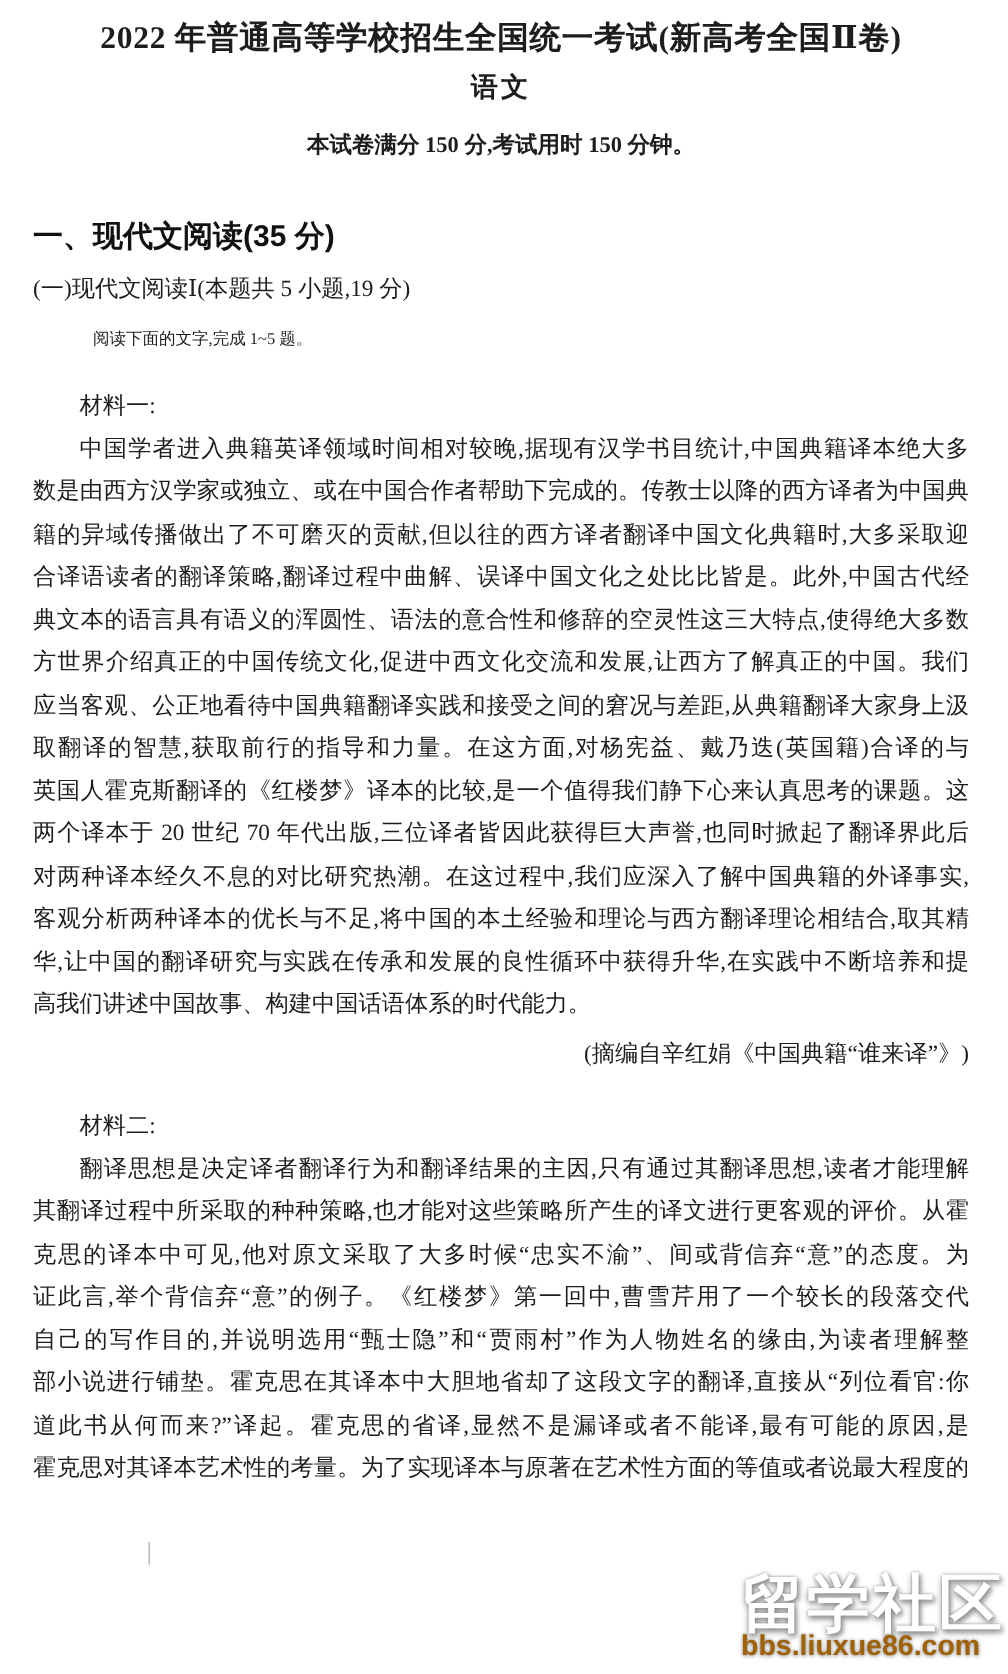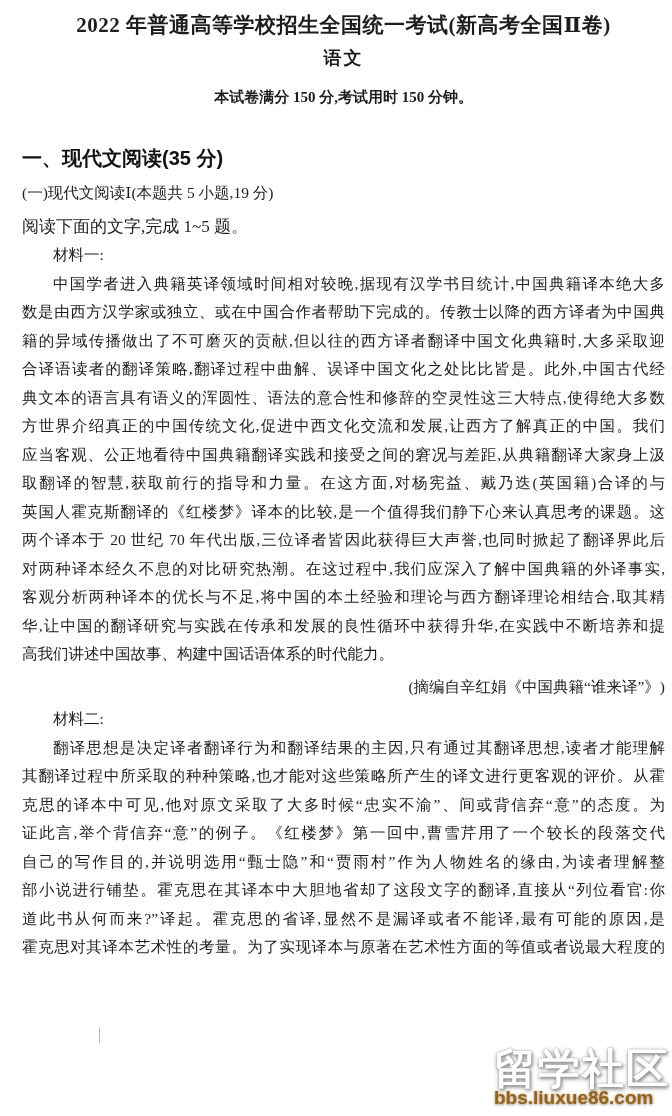--- a/index.html
+++ b/index.html
@@ -6,21 +6,21 @@
   body {
     width: 672px;
     height: 1116px;
     background: #ffffff;
     position: relative;
     overflow: hidden;
     font-family: "Liberation Serif", "DejaVu Serif", serif;
     color: #1d1d1d;
   }
   .page {
-    padding: 12px 7px 0 22px;
+    padding: 12px 26px 0 22px;
   }
   .doc-title {
     text-align: center;
     font-weight: bold;
     font-size: 21px;
     line-height: 27px;
     letter-spacing: 0.5px;
   }
   .doc-subject {
     text-align: center;
@@ -44,29 +44,30 @@
     line-height: 22px;
     margin-top: 40px;
     color: #111;
   }
   .section-sub {
     font-size: 15.5px;
     line-height: 21px;
     margin-top: 13px;
   }
   .instruction {
-    font-size: 17px;
+    font-size: 11px;
     line-height: 21px;
     margin-top: 13px;
+    margin-left: 40px;
   }
   .material-label {
     font-size: 15.5px;
     line-height: 28.5px;
     text-indent: 2em;
-    margin-top: 4px;
+    margin-top: 20px;
   }
   .paragraph { }
   .line {
     font-size: 15.5px;
     line-height: 28.5px;
     height: 28.5px;
     text-align: justify;
     text-align-last: justify;
     overflow: hidden;
   }

